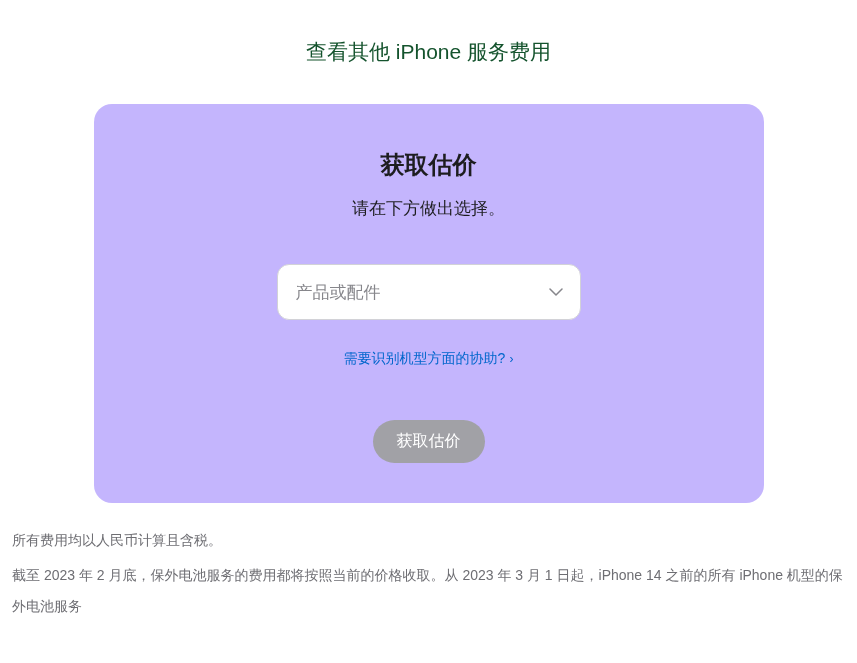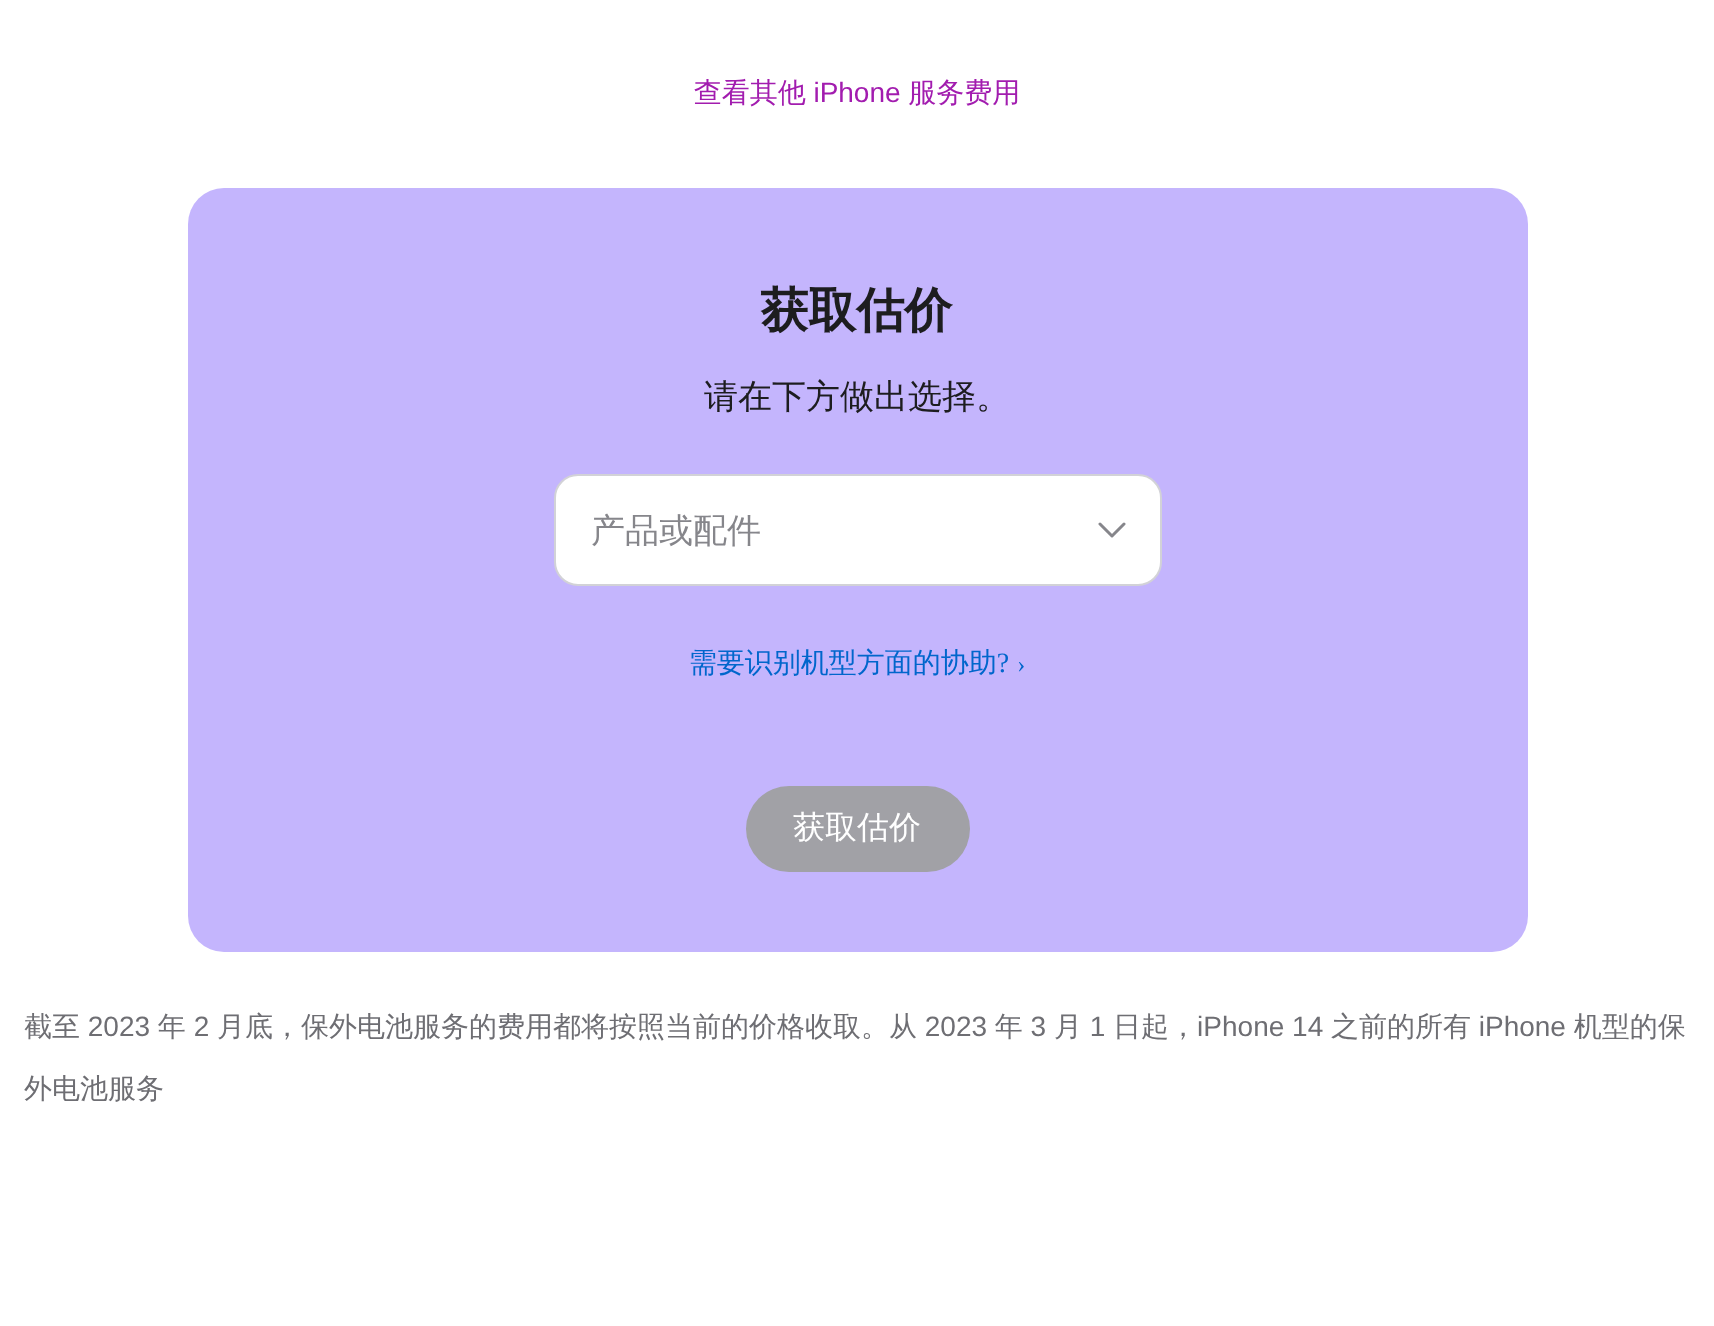--- a/index.html
+++ b/index.html
@@ -9,22 +9,22 @@
     }
     body {
       font-family: -apple-system, BlinkMacSystemFont, "Segoe UI", Helvetica, Arial, sans-serif;
       background: #ffffff;
       width: 857px;
       height: 663px;
       padding-top: 38px;
     }
     .top-link {
       text-align: center;
-      color: #a21caf;
-      font-size: 14px;
+      color: #14532d;
+      font-size: 21px;
       font-weight: 400;
       cursor: pointer;
       margin-bottom: 38px;
     }
     .card {
       width: 670px;
       margin: 0 auto;
       background: #c4b5fd;
       border-radius: 18px;
       padding: 45px 40px 40px 40px;
@@ -32,21 +32,21 @@
     }
     .card-title {
       font-size: 24px;
       font-weight: 600;
       color: #1d1d1f;
       margin-bottom: 16px;
     }
     .card-subtitle {
       font-size: 17px;
       color: #1d1d1f;
-      margin-bottom: 27px;
+      margin-bottom: 44px;
     }
     .select-wrap {
       position: relative;
       width: 304px;
       margin: 0 auto 24px auto;
     }
     .select-box {
       width: 100%;
       height: 56px;
       background: #ffffff;
@@ -75,21 +75,20 @@
     }
     .help-link {
       color: #0066cc;
       font-size: 14px;
       cursor: pointer;
       display: inline-flex;
       align-items: center;
       gap: 4px;
       margin-top: 6px;
       margin-bottom: 52px;
-      font-family: Liberation Serif, serif;
     }
     .help-link .arrow {
       font-size: 12px;
     }
     .submit-btn {
       display: inline-block;
       background: #a1a1a6;
       color: #ffffff;
       font-size: 16px;
       padding: 11px 24px;
@@ -130,16 +129,17 @@
     <span>需要识别机型方面的协助?</span>
     <span class="arrow">›</span>
   </div>
 
   <div>
     <button class="submit-btn">获取估价</button>
   </div>
 </div>
 
 <div class="footer-text">
+  <p>所有费用均以人民币计算且含税。</p>
   <p>
     <span>截至 2023 年 2 月底，保外电池服务的费用都将按照当前的价格收取。从 2023 年 3 月 1 日起，iPhone 14 之前的所有 iPhone 机型的保外电池服务</span>
   </p>
 </div>
 
 </body></html>

